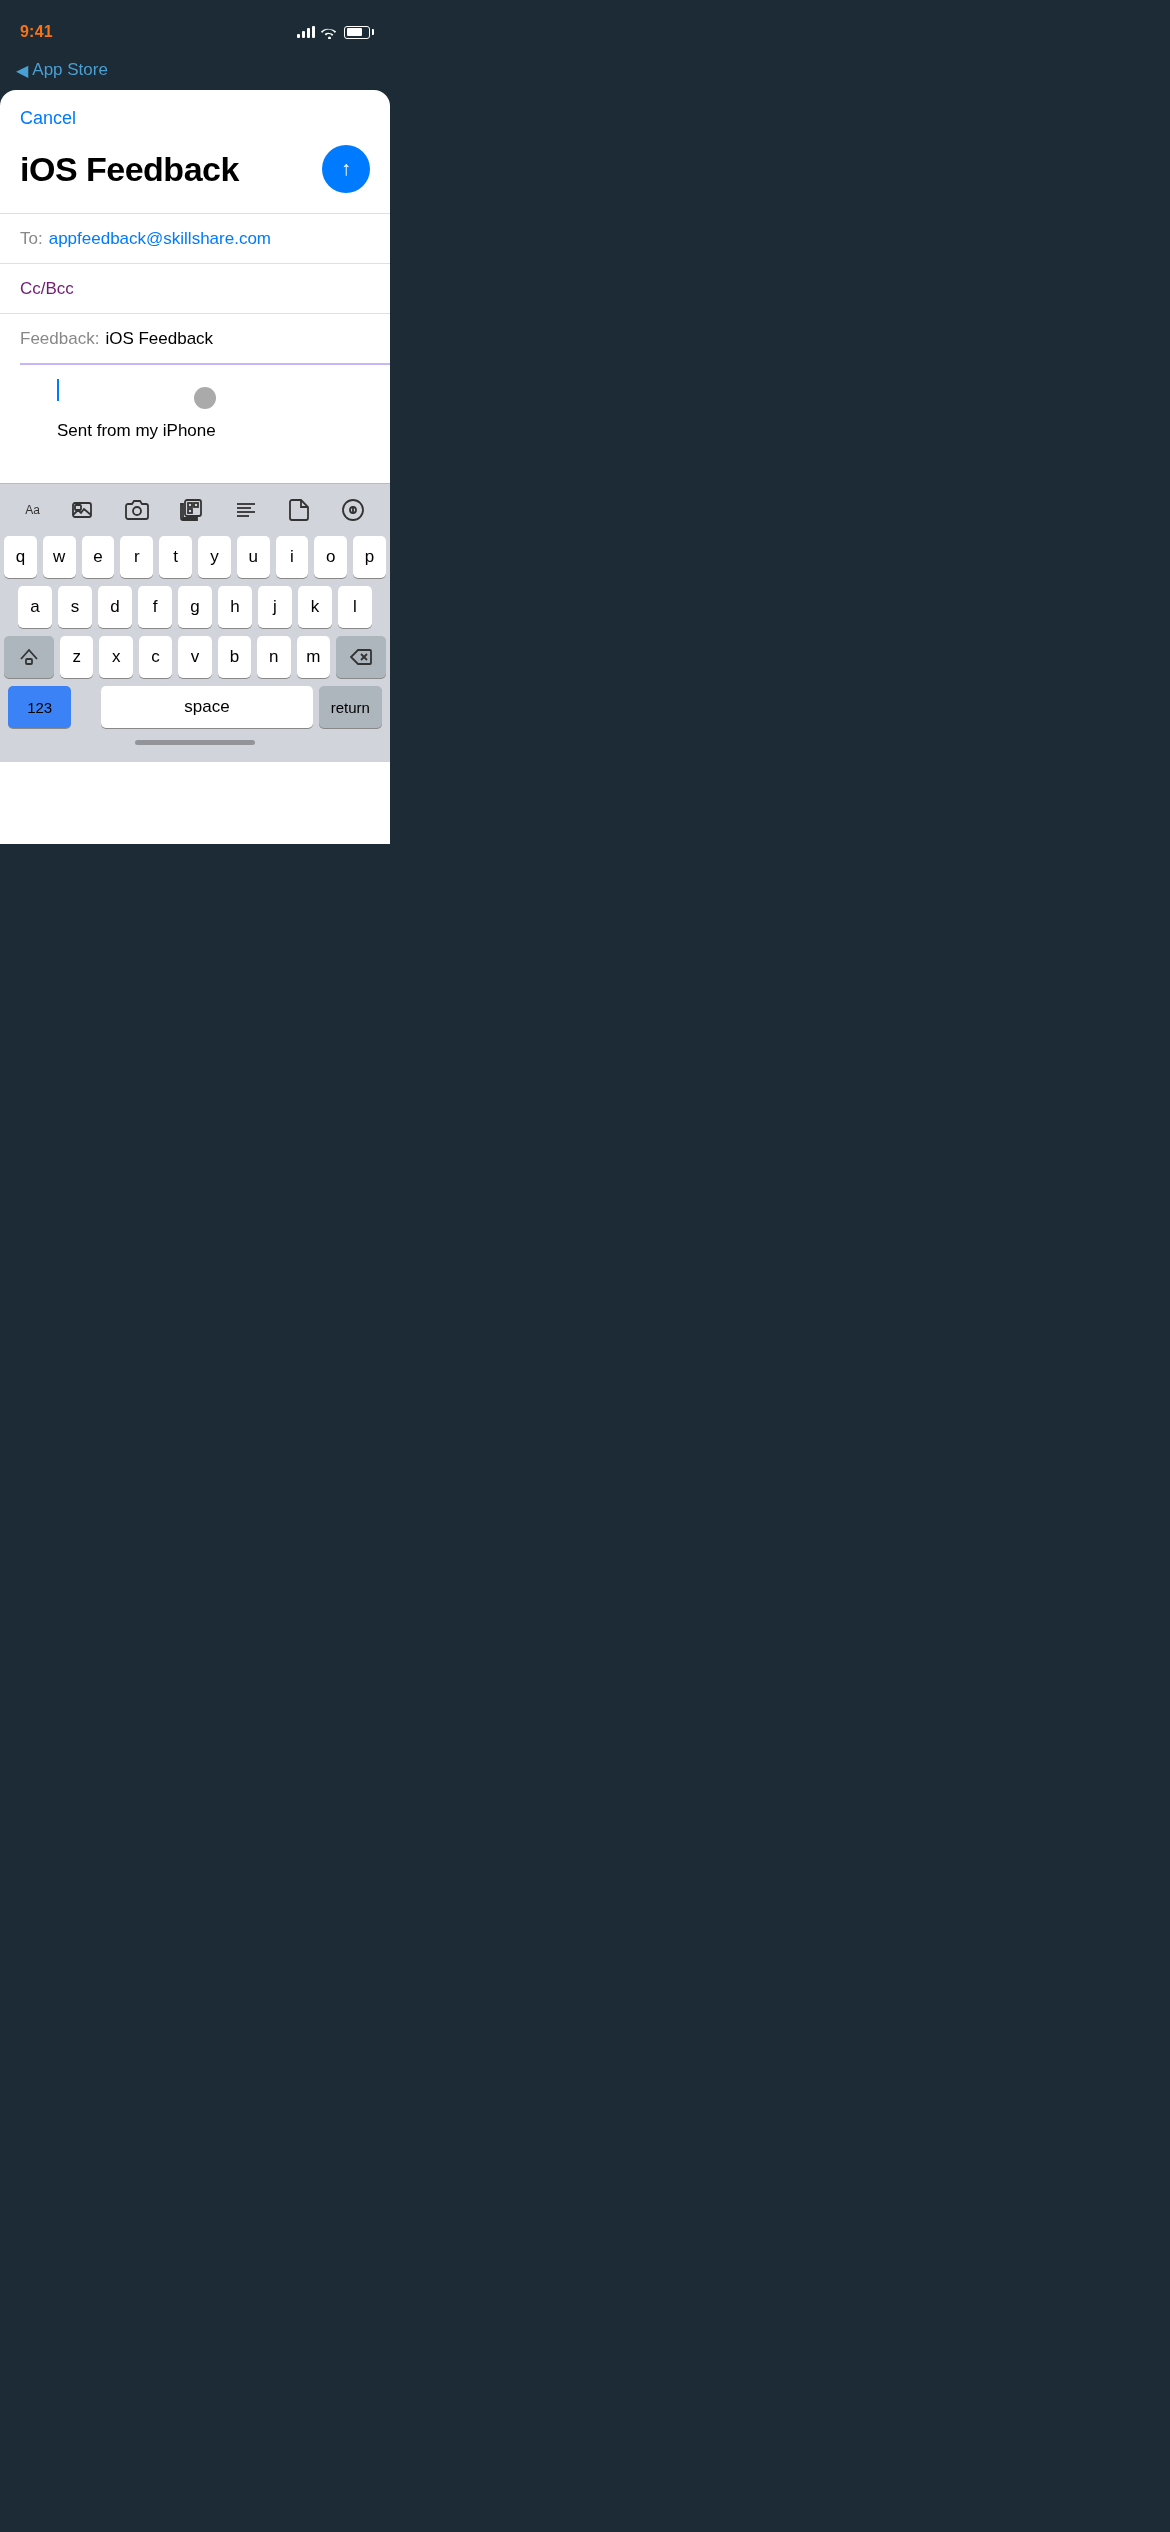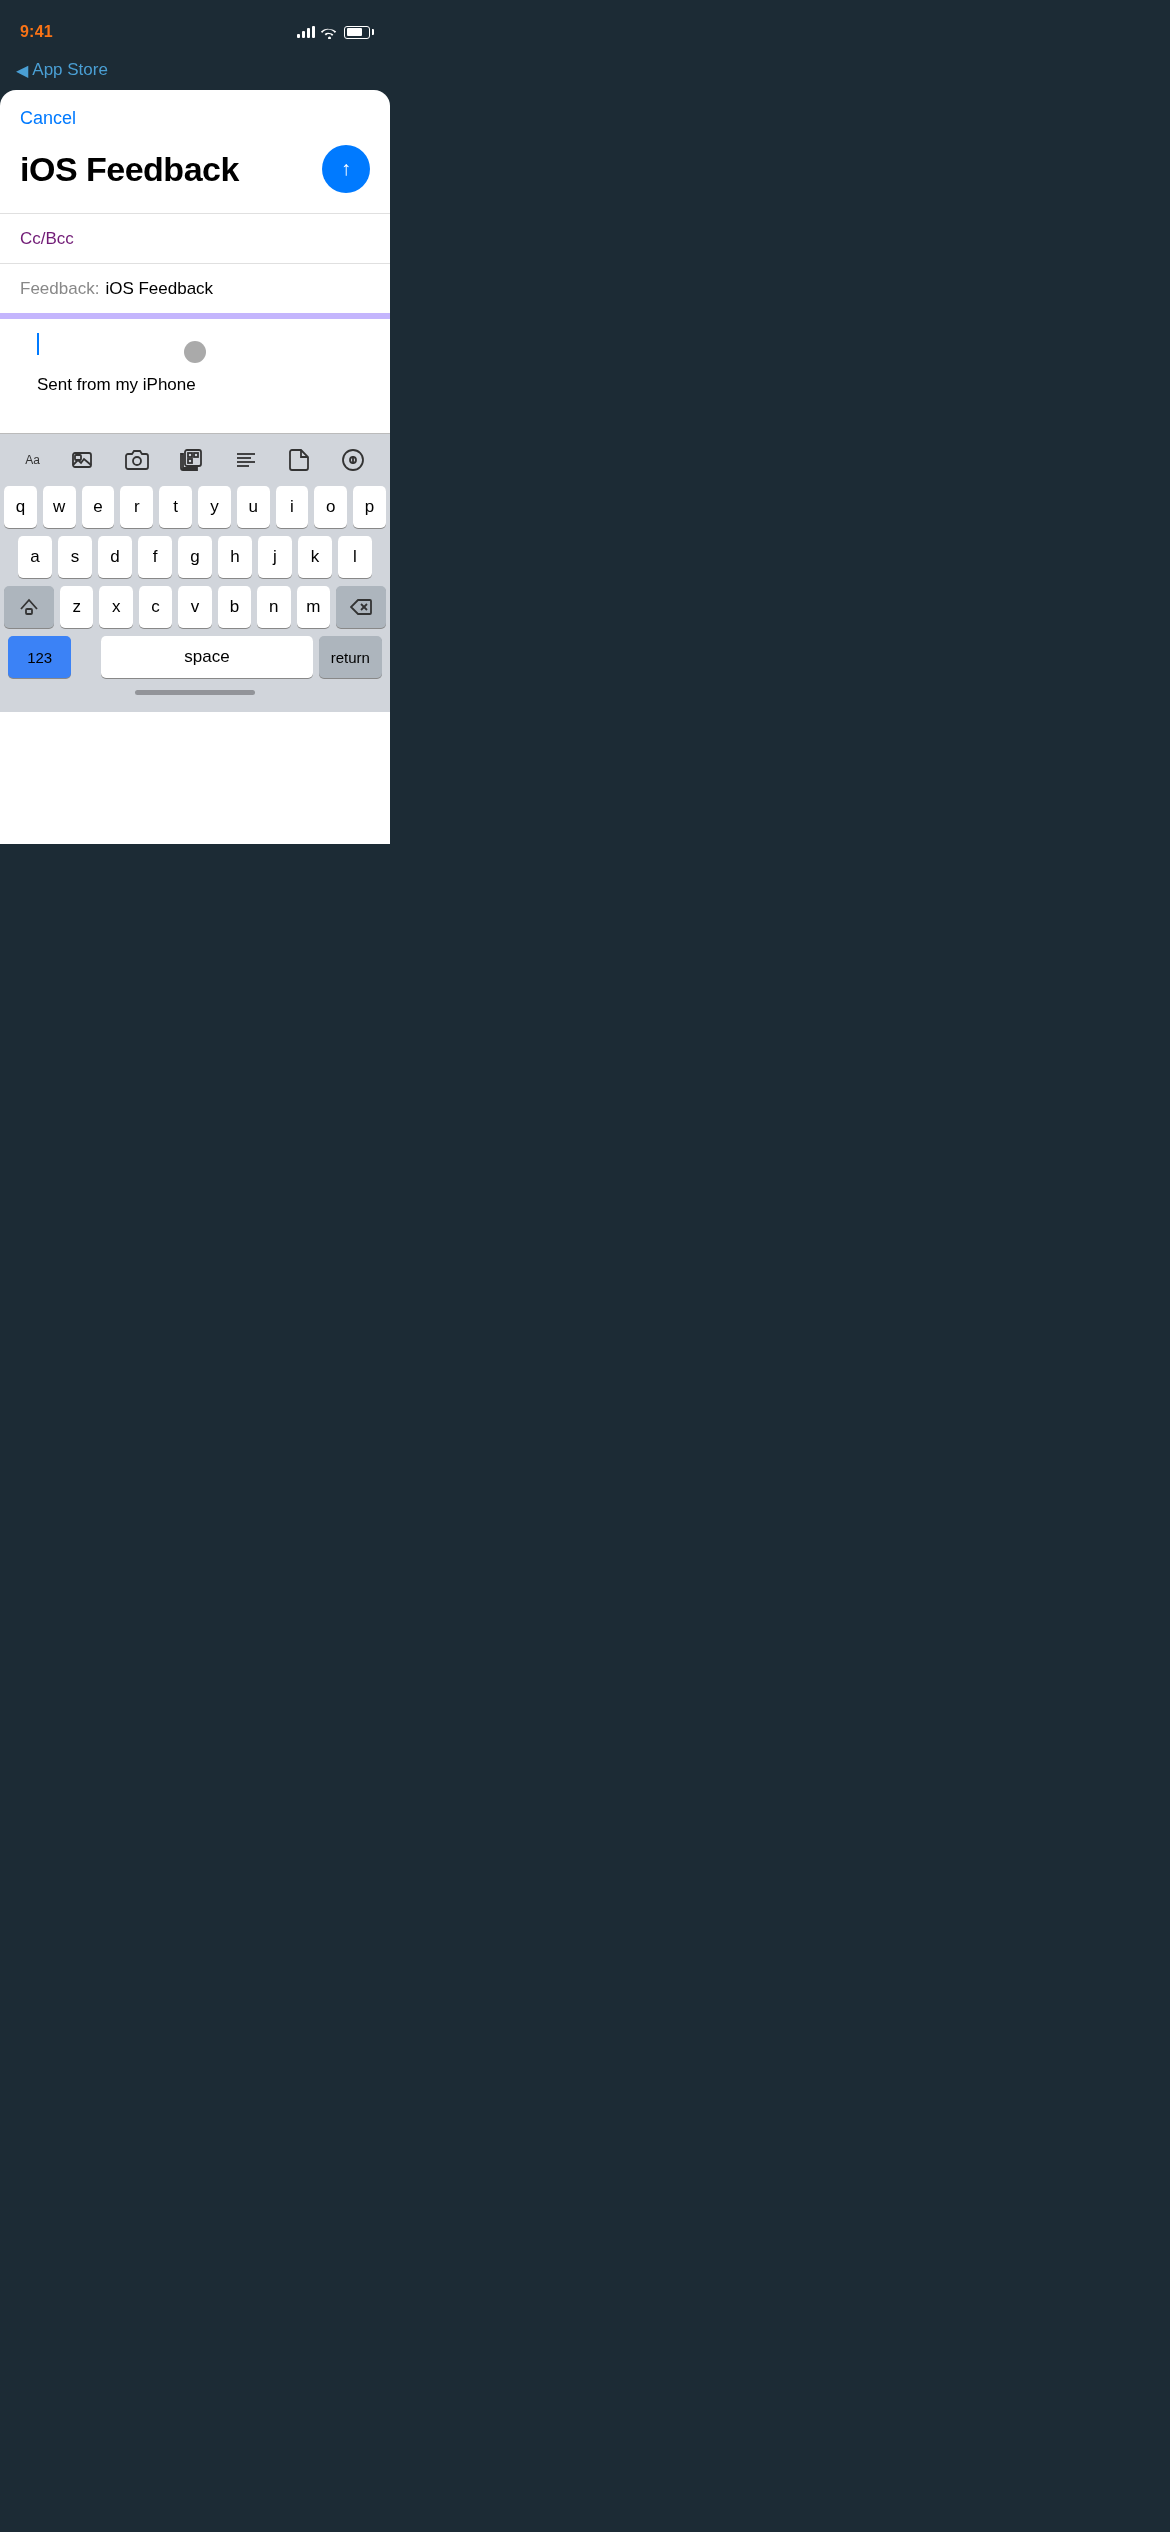--- a/index.html
+++ b/index.html
@@ -191,23 +191,24 @@
     }
 
     .field-placeholder {
       color: #701a75;
       font-size: 17px;
     }
 
     
     .body-area {
       padding: 14px 37px;
-      border-top: 6px solid #c4b5fd;
+      border-top: 2px solid #c4b5fd;
       min-height: 120px;
       position: relative;
+      margin-left: 20px;
     }
 
     .text-cursor {
       display: inline-block;
       width: 2px;
       height: 22px;
       background: #007aff;
       vertical-align: middle;
       animation: blink 1s step-end infinite;
     }
@@ -375,20 +376,24 @@
     <button class="cancel-btn">Cancel</button>
   </div>
 
   <div class="title-row">
     <span class="compose-title">iOS Feedback</span>
     <button class="send-btn">
       <span class="send-arrow">↑</span>
     </button>
   </div>
 
+  <div class="field-row">
+    <span class="field-label">To:</span>
+    <span class="field-value">appfeedback@skillshare.com</span>
+  </div>
 
   <div class="field-row">
     <span class="field-placeholder">Cc/Bcc</span>
   </div>
 
   <div class="field-row">
     <span class="field-label">Feedback:</span>
     <span class="field-value-plain">iOS Feedback</span>
   </div>
 

